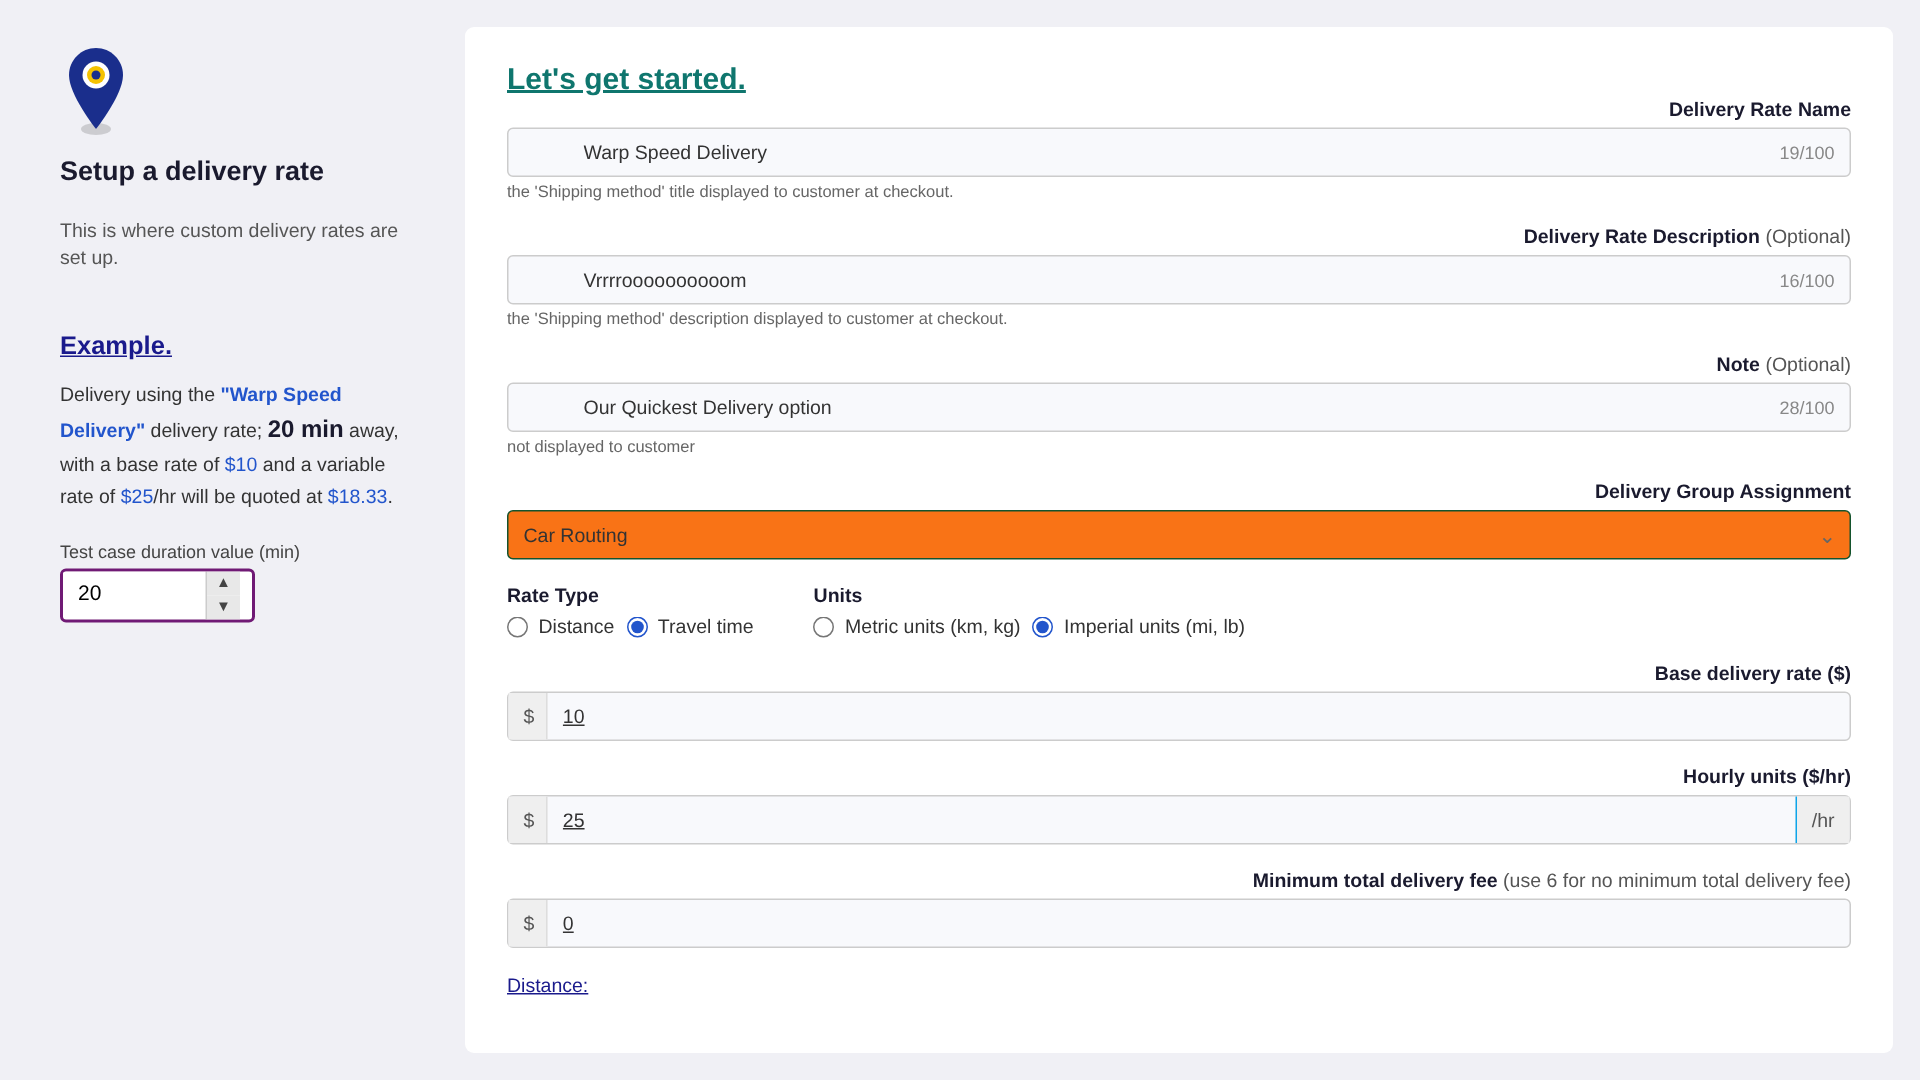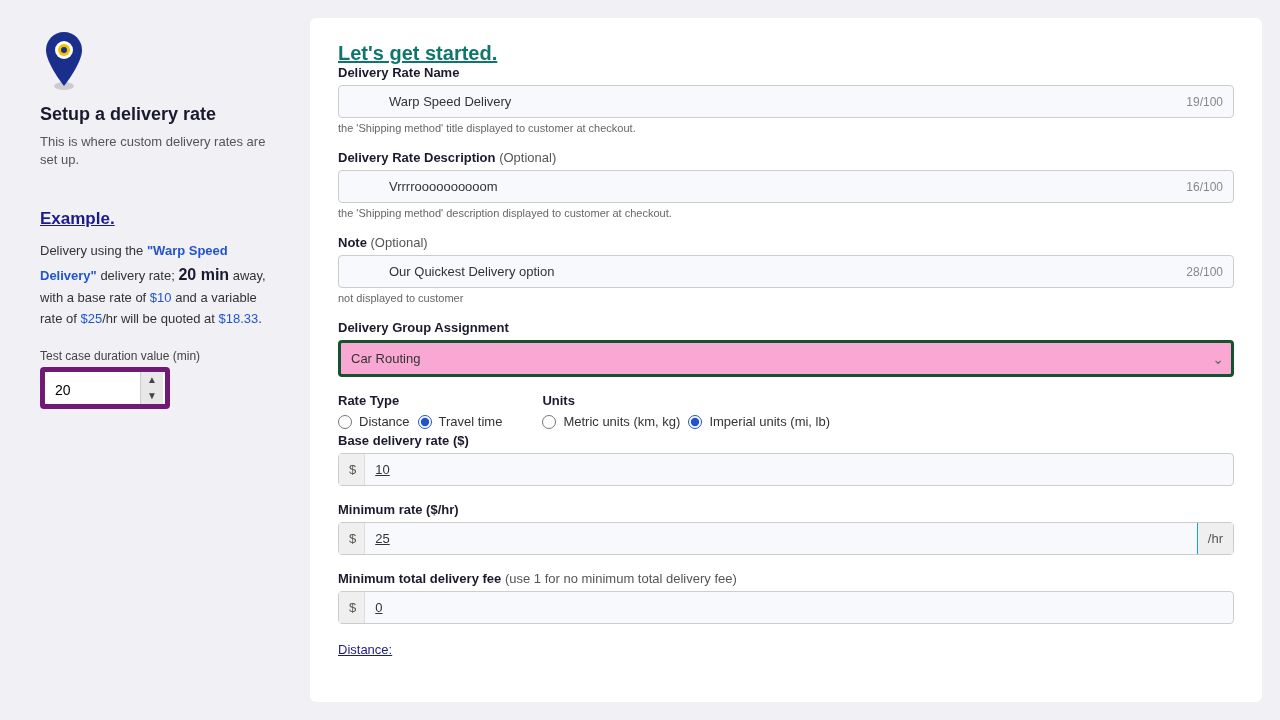--- a/index.html
+++ b/index.html
@@ -29,21 +29,21 @@
     }
     .location-icon {
       width: 48px;
       height: 60px;
       margin-bottom: 14px;
     }
     .left-panel h2 {
       color: #1a1a2e;
       font-size: 18px;
       font-weight: 700;
-      margin-bottom: 8px;
+      margin-bottom: 20px;
     }
     .left-panel .subtitle {
       color: #555;
       font-size: 13px;
       line-height: 1.4;
       margin-bottom: 40px;
     }
     .example-heading {
       color: #1a1a8c;
       font-size: 17px;
@@ -73,22 +73,22 @@
       width: 100%;
     }
     .test-case label {
       font-size: 12px;
       color: #444;
       margin-bottom: 4px;
       display: block;
     }
     .spinner-input {
       display: flex;
-      align-items: flex-end;
-      border: 5px solid #701a75;
+      align-items: flex-start;
+      border: 2px solid #701a75;
       border-radius: 4px;
       background: #fff;
       width: 130px;
       overflow: hidden;
     }
     .spinner-input input {
       border: none;
       outline: none;
       padding: 6px 10px;
       font-size: 14px;
@@ -125,20 +125,21 @@
     }
     .form-section {
       margin-bottom: 16px;
     }
     .form-label {
       font-size: 13px;
       font-weight: 600;
       color: #1a1a2e;
       margin-bottom: 5px;
       display: block;
+      text-align: right;
     }
     .form-label .optional {
       font-weight: 400;
       color: #555;
     }
     .input-with-counter {
       position: relative;
       display: flex;
       align-items: center;
       border: 1px solid #ccc;
@@ -165,42 +166,42 @@
       font-size: 11px;
       color: #666;
       margin-top: 4px;
     }
     .select-wrapper {
       position: relative;
     }
     .select-wrapper select {
       width: 100%;
       padding: 8px 30px 8px 10px;
-      border: 3px solid #14532d;
+      border: 1px solid #14532d;
       border-radius: 4px;
-      background: #f9a8d4;
+      background: #f97316;
       font-size: 13px;
       color: #333;
       appearance: none;
       outline: none;
       cursor: pointer;
     }
     .select-arrow {
       position: absolute;
       right: 10px;
       top: 50%;
       transform: translateY(-50%);
       pointer-events: none;
       color: #666;
       font-size: 14px;
     }
     .rate-units-row {
       display: flex;
       gap: 40px;
-      margin-bottom: 4px;
+      margin-bottom: 16px;
     }
     .radio-group {
       display: flex;
       flex-direction: row;
       gap: 8px;
     }
     .radio-group-title {
       font-size: 13px;
       font-weight: 600;
       color: #1a1a2e;
@@ -381,32 +382,32 @@
     <div class="form-section">
       <label class="form-label">Base delivery rate ($)</label>
       <div class="input-with-prefix">
         <span class="input-prefix">$</span>
         <input type="text" value="10" style="">
       </div>
     </div>
 
     
     <div class="form-section">
-      <label class="form-label">Minimum rate ($/hr)</label>
+      <label class="form-label">Hourly units ($/hr)</label>
       <div class="input-with-prefix">
         <span class="input-prefix">$</span>
         <input type="text" value="25" style="">
         <span class="input-suffix">/hr</span>
       </div>
     </div>
 
     
     <div class="form-section">
       <label class="form-label">
-        <span>Minimum total delivery fee</span> <span class="optional">(use 1 for no minimum total delivery fee)</span>
+        <span>Minimum total delivery fee</span> <span class="optional">(use 6 for no minimum total delivery fee)</span>
       </label>
       <div class="input-with-prefix">
         <span class="input-prefix">$</span>
         <input type="text" value="0" style="">
       </div>
     </div>
 
     
     <div class="distance-link">Distance:</div>
 

